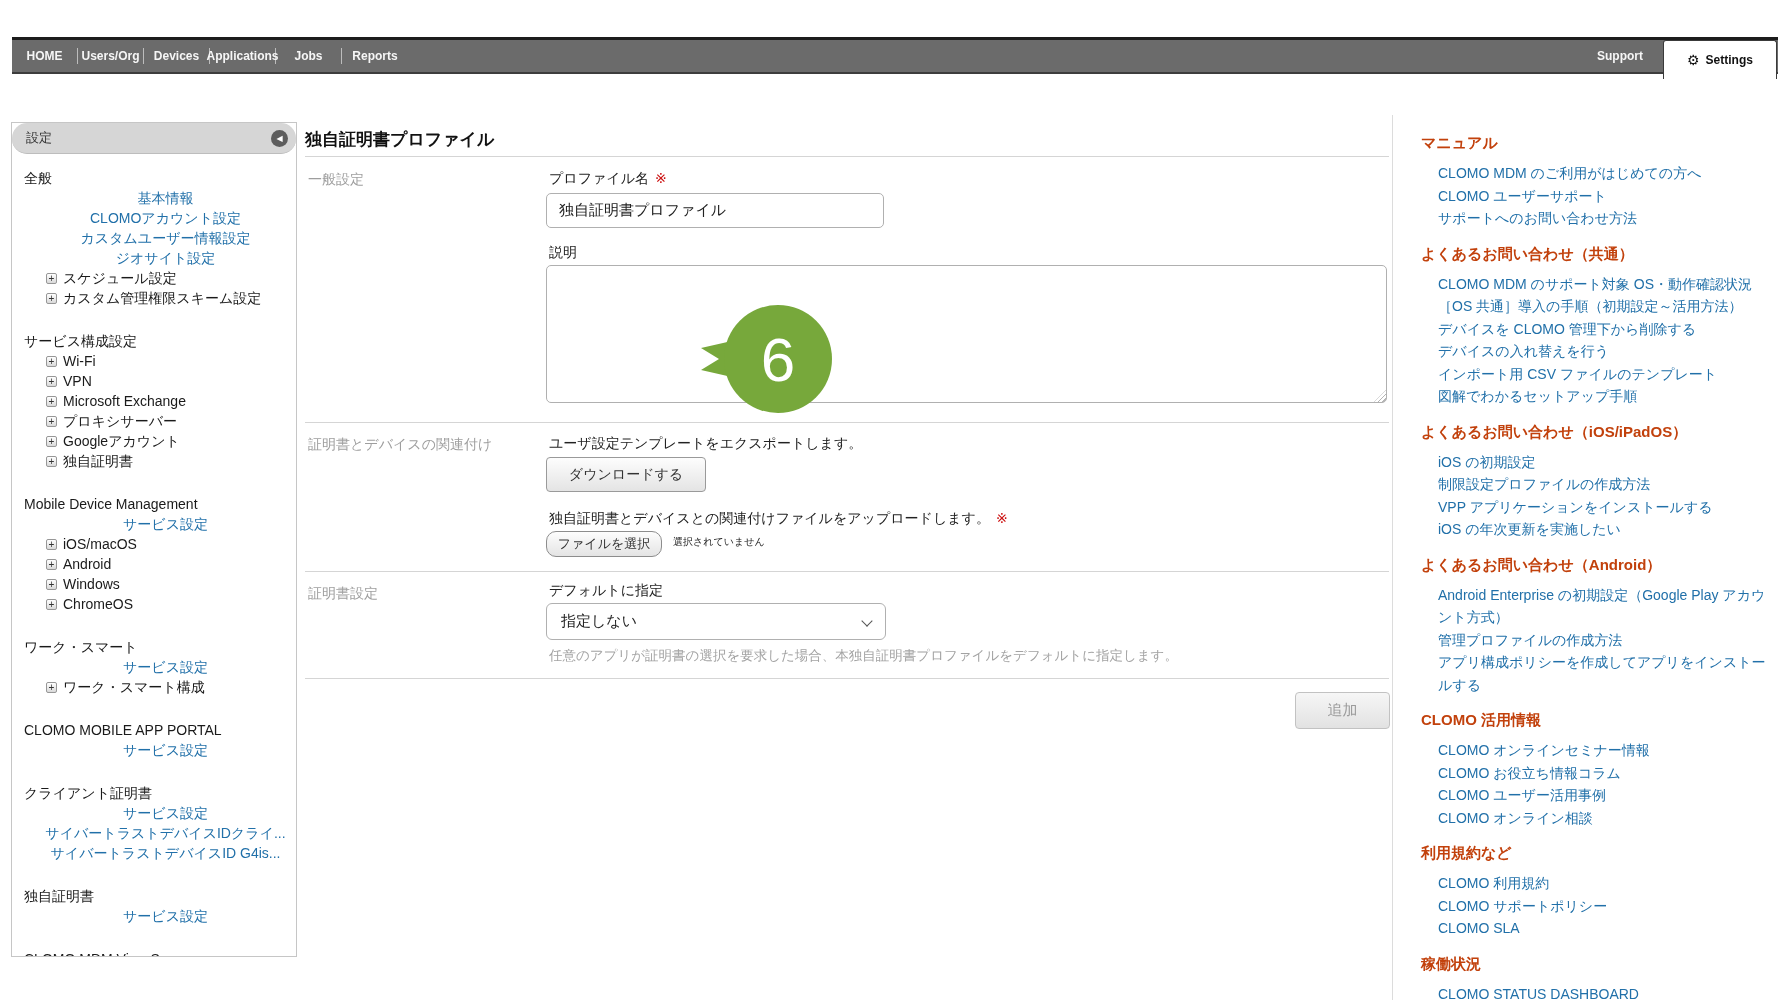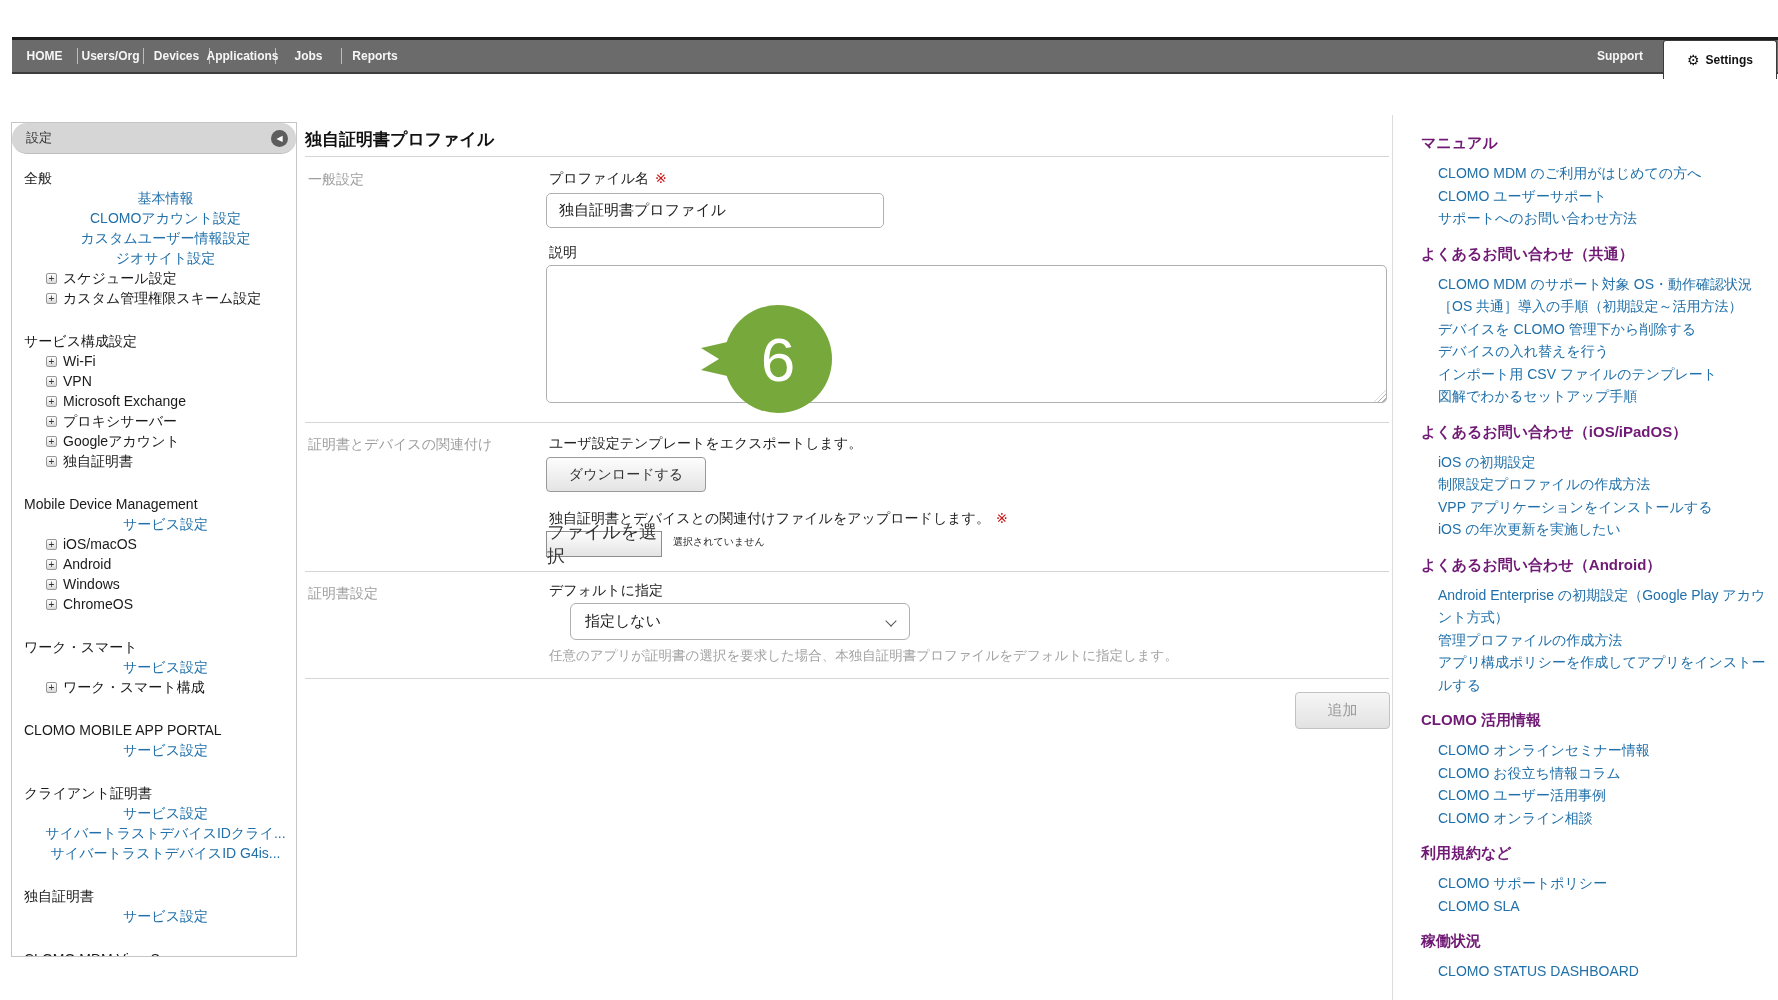--- a/index.html
+++ b/index.html
@@ -52,38 +52,38 @@
                 padding:0 12px; font-family:inherit; }
   .desc-area { position:absolute; left:241px; top:265px; width:841px; height:138px;
                border:1px solid #b0b0b0; border-radius:5px; resize:none; font-family:inherit; }
   .resize-grip { position:absolute; left:1069px; top:390px; width:12px; height:12px;
                  background:repeating-linear-gradient(135deg,transparent 0 2px,#b5b5b5 2px 3px);
                  clip-path:polygon(100% 0,100% 100%,0 100%); }
   .btn { display:flex; align-items:center; justify-content:center; cursor:pointer;
          border:1px solid #9a9a9a; border-radius:4px; background:linear-gradient(#fdfdfd,#e4e4e4);
          color:#333; font-size:14px; font-family:inherit; }
   .download-btn { position:absolute; left:241px; top:457px; width:160px; height:35px; }
-  .file-btn { position:absolute; left:241px; top:531px; width:116px; height:26px; font-size:18px;
-              border-radius:0; border-color:#8d8d8d; }
+  .file-btn { position:absolute; left:241px; top:531px; width:116px; height:26px; font-size:13px;
+              border-radius:10px; border-color:#8d8d8d; }
   .file-status { position:absolute; left:368px; top:535px; font-size:10px; color:#222; }
   .select-box { position:absolute; left:241px; top:603px; width:340px; height:37px;
                 border:1px solid #b0b0b0; border-radius:6px; background:#fff; cursor:pointer;
-                display:flex; align-items:center; padding:0 14px; font-size:15px; color:#222;margin-left:24px; }
+                display:flex; align-items:center; padding:0 14px; font-size:15px; color:#222; }
   .chevron { position:absolute; right:14px; top:13px; width:8px; height:8px;
              border-right:1.5px solid #555; border-bottom:1.5px solid #555; transform:rotate(45deg); }
   .hint { position:absolute; left:244px; top:647px; font-size:13.5px; color:#a3a3a3; white-space:nowrap; }
   .add-btn { position:absolute; left:990px; top:692px; width:95px; height:37px;
              background:linear-gradient(#f6f6f6,#e2e2e2); border:1px solid #c2c2c2;
              color:#9b9b9b; font-size:15px; }
   .callout { position:absolute; left:390px; top:304px; z-index:6; }
 
   
   .rightbar { position:absolute; left:1392px; top:115px; width:386px; height:885px;
               border-left:1px solid #dcdcdc; padding:18px 10px 0 28px; }
-  .rb-heading { font-size:15px; font-weight:700; color:#701a75; line-height:20px;
+  .rb-heading { font-size:15px; font-weight:700; color:#c2410c; line-height:20px;
                 margin-top:14px; margin-bottom:9px; }
   .rb-heading:first-child { margin-top:0; }
   .rb-link { font-size:14px; color:#2170a9; line-height:22.5px; padding-left:17px; cursor:pointer; }
 </style>
 </head>
 <body>
 
 <div class="page">
 
   <div class="topbar">
@@ -251,19 +251,20 @@
       <div class="rb-heading">よくあるお問い合わせ（Android）</div>
       <div class="rb-link">Android Enterprise の初期設定（Google Play アカウント方式）</div>
       <div class="rb-link">管理プロファイルの作成方法</div>
       <div class="rb-link">アプリ構成ポリシーを作成してアプリをインストールする</div>
       <div class="rb-heading">CLOMO 活用情報</div>
       <div class="rb-link">CLOMO オンラインセミナー情報</div>
       <div class="rb-link">CLOMO お役立ち情報コラム</div>
       <div class="rb-link">CLOMO ユーザー活用事例</div>
       <div class="rb-link">CLOMO オンライン相談</div>
       <div class="rb-heading">利用規約など</div>
+      <div class="rb-link">CLOMO 利用規約</div>
       <div class="rb-link">CLOMO サポートポリシー</div>
       <div class="rb-link">CLOMO SLA</div>
       <div class="rb-heading">稼働状況</div>
       <div class="rb-link">CLOMO STATUS DASHBOARD</div>
     </div>
 
 </div>
 
 </body></html>

